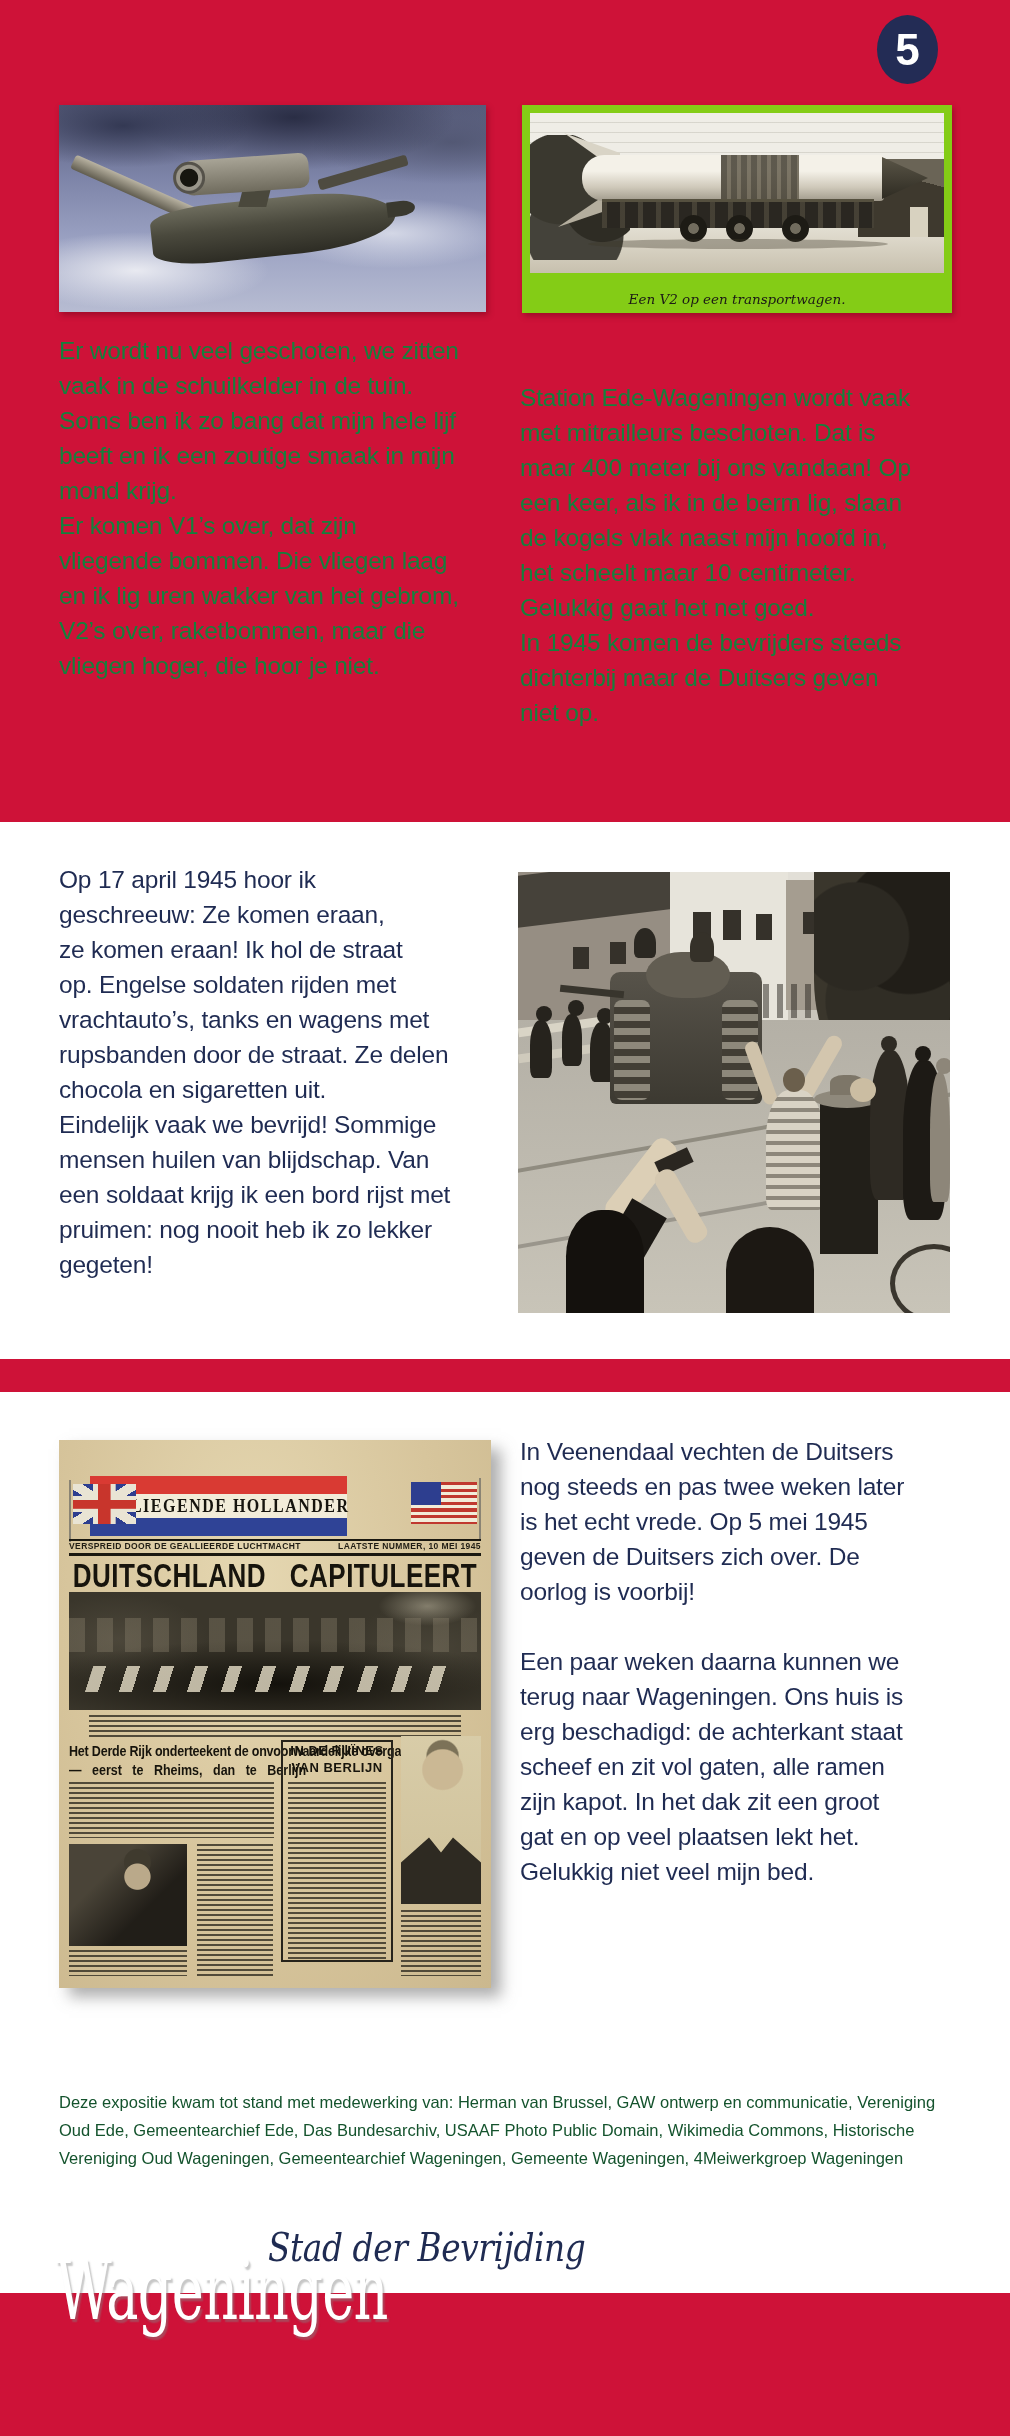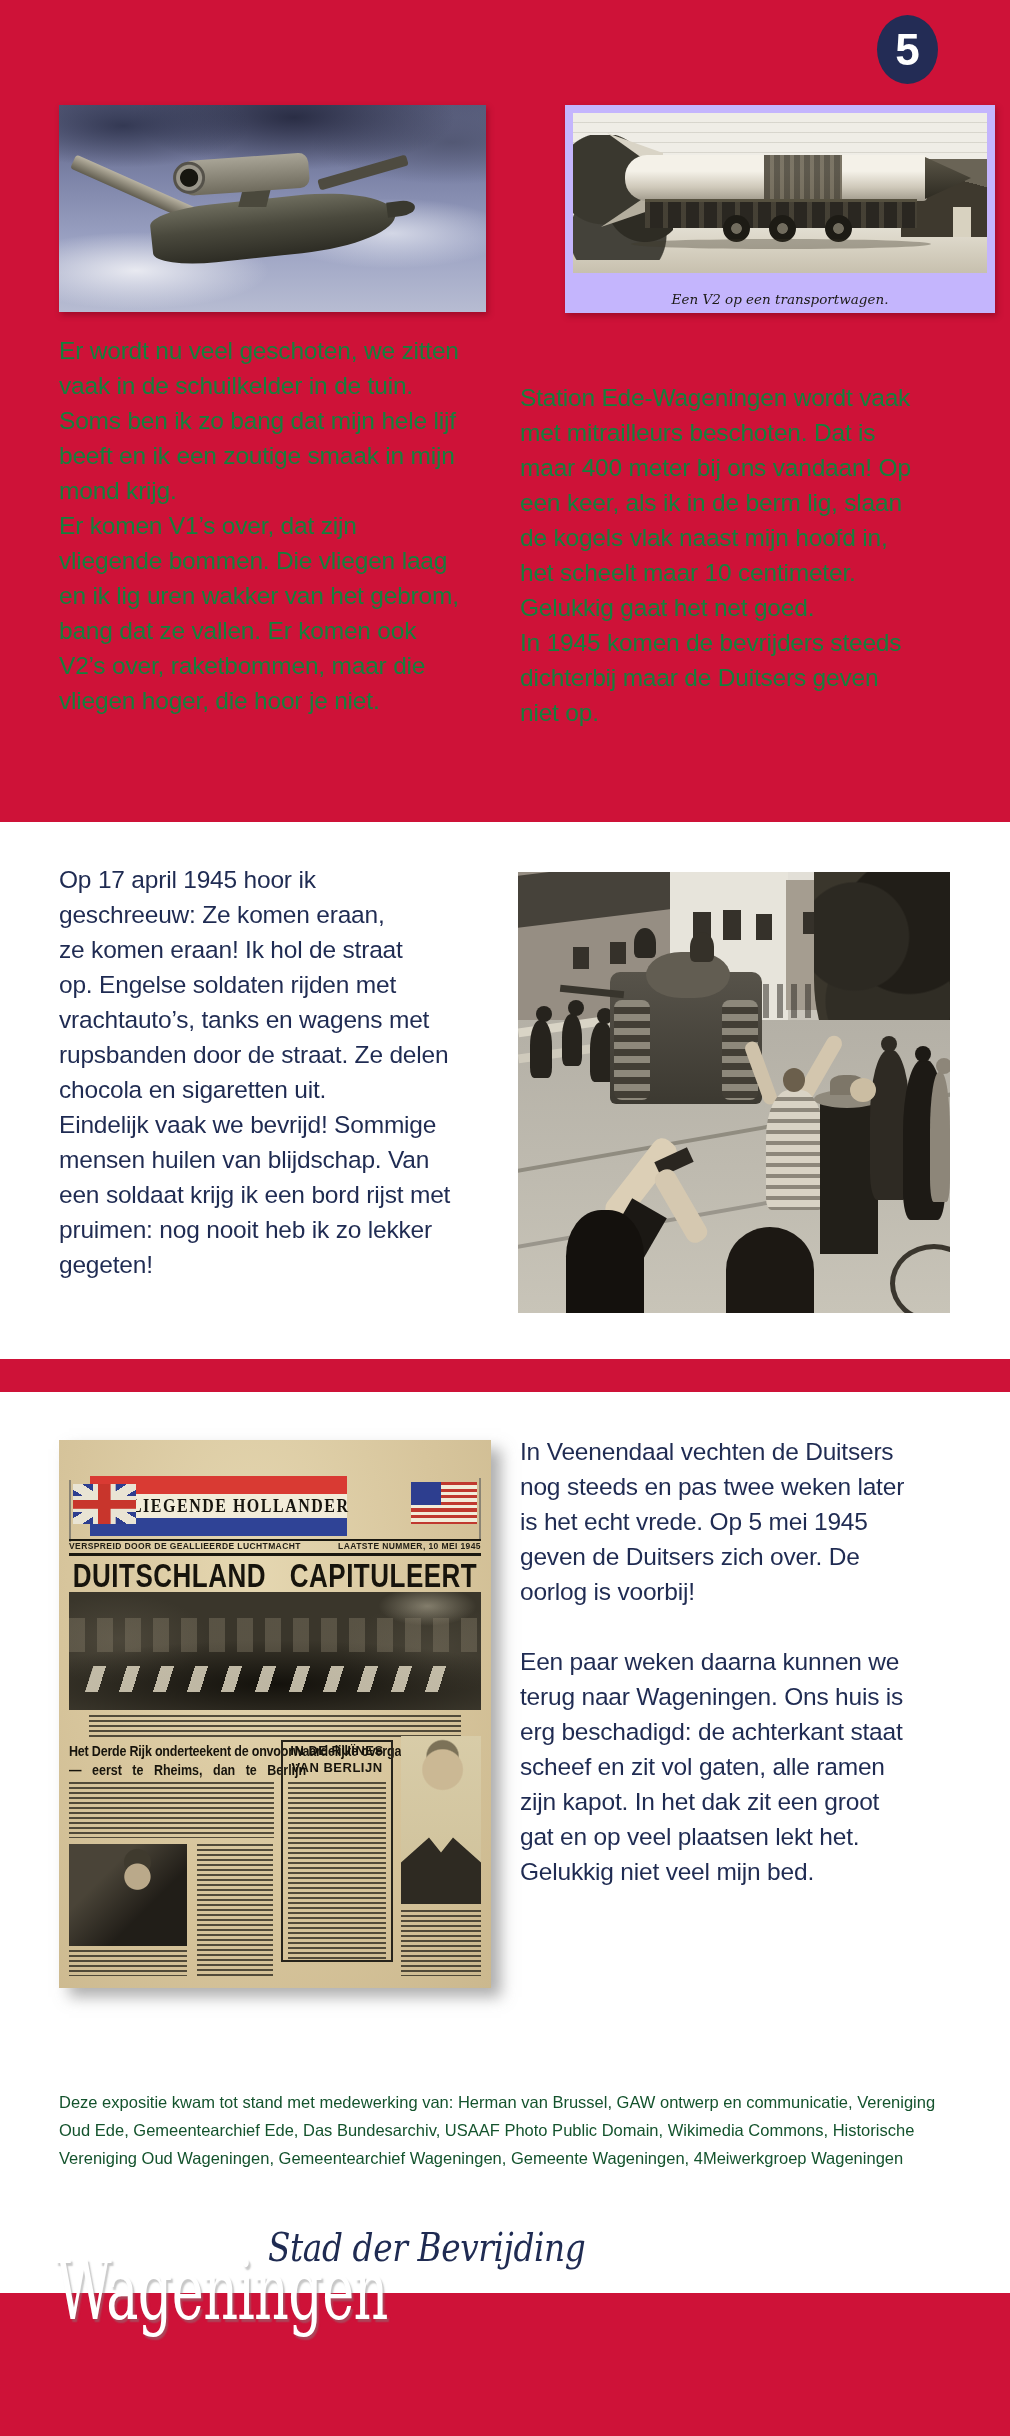--- a/index.html
+++ b/index.html
@@ -42,22 +42,22 @@
              border-radius:48% 75% 75% 48% / 50% 95% 95% 50%; }
   .v1-nose { left:328px; top:96px; width:28px; height:15px; transform:rotate(-7deg);
              background:#3a392f; border-radius:0 90% 90% 0; }
   .v1-pylon { left:182px; top:80px; width:28px; height:22px; background:#4a483c; transform:skewX(-14deg); }
   .v1-engine { left:118px; top:52px; width:132px; height:35px; transform:rotate(-4deg);
                background:linear-gradient(180deg,#a8a496,#6f6b5d); border-radius:18px 10px 10px 18px; }
   .v1-engine::before { content:''; position:absolute; left:-4px; top:1px; width:32px; height:32px; border-radius:50%;
                background:radial-gradient(circle at 50% 50%, #17160f 0 38%, #9a968a 42% 55%, #55524a 60% 100%); }
 
   
-  .photo-v2 { left:522px; top:105px; width:430px; height:208px; background:#c4b5fd;
-              box-shadow:2px 3px 6px rgba(70,0,15,.35);margin-left:43px; }
+  .photo-v2 { left:522px; top:105px; width:430px; height:208px; background:#84cc16;
+              box-shadow:2px 3px 6px rgba(70,0,15,.35); }
   .v2-inner { left:8px; top:8px; width:414px; height:160px; overflow:hidden;
     background:linear-gradient(180deg,#efede6 0 55%, #ddd8ca 78%, #c7c0ae 100%); }
   .v2-streaks { left:0; top:0; width:414px; height:90px;
     background:repeating-linear-gradient(180deg, transparent 0 9px, rgba(110,105,90,.18) 9px 10px); }
   .v2-trees { left:0; top:22px; width:100px; height:125px;
     background:
       radial-gradient(circle at 30% 35%, #3a382f 0 42%, transparent 43%),
       radial-gradient(circle at 72% 55%, #2e2c24 0 38%, transparent 39%),
       radial-gradient(circle at 45% 80%, #44423a 0 42%, transparent 43%); }
   .v2-barn { left:328px; top:46px; width:86px; height:78px;
@@ -258,21 +258,20 @@
 
   <div class="abs story on-red" style="left:59px; top:333px; width:445px;">
       <div class="tline">Er wordt nu veel geschoten, we zitten</div>
       <div class="tline">vaak in de schuilkelder in de tuin.</div>
       <div class="tline">Soms ben ik zo bang dat mijn hele lijf</div>
       <div class="tline">beeft en ik een zoutige smaak in mijn</div>
       <div class="tline">mond krijg.</div>
       <div class="tline">Er komen V1’s over, dat zijn</div>
       <div class="tline">vliegende bommen. Die vliegen laag</div>
       <div class="tline">en ik lig uren wakker van het gebrom,</div>
-      <div class="tline">bang dat ze vallen. Er komen ook</div>
       <div class="tline">V2’s over, raketbommen, maar die</div>
       <div class="tline">vliegen hoger, die hoor je niet.</div>
     </div>
   <div class="abs story on-red" style="left:520px; top:333px; width:445px;margin-top:47px;">
       <div class="tline">Station Ede-Wageningen wordt vaak</div>
       <div class="tline">met mitrailleurs beschoten. Dat is</div>
       <div class="tline">maar 400 meter bij ons vandaan! Op</div>
       <div class="tline">een keer, als ik in de berm lig, slaan</div>
       <div class="tline">de kogels vlak naast mijn hoofd in,</div>
       <div class="tline">het scheelt maar 10 centimeter.</div>

